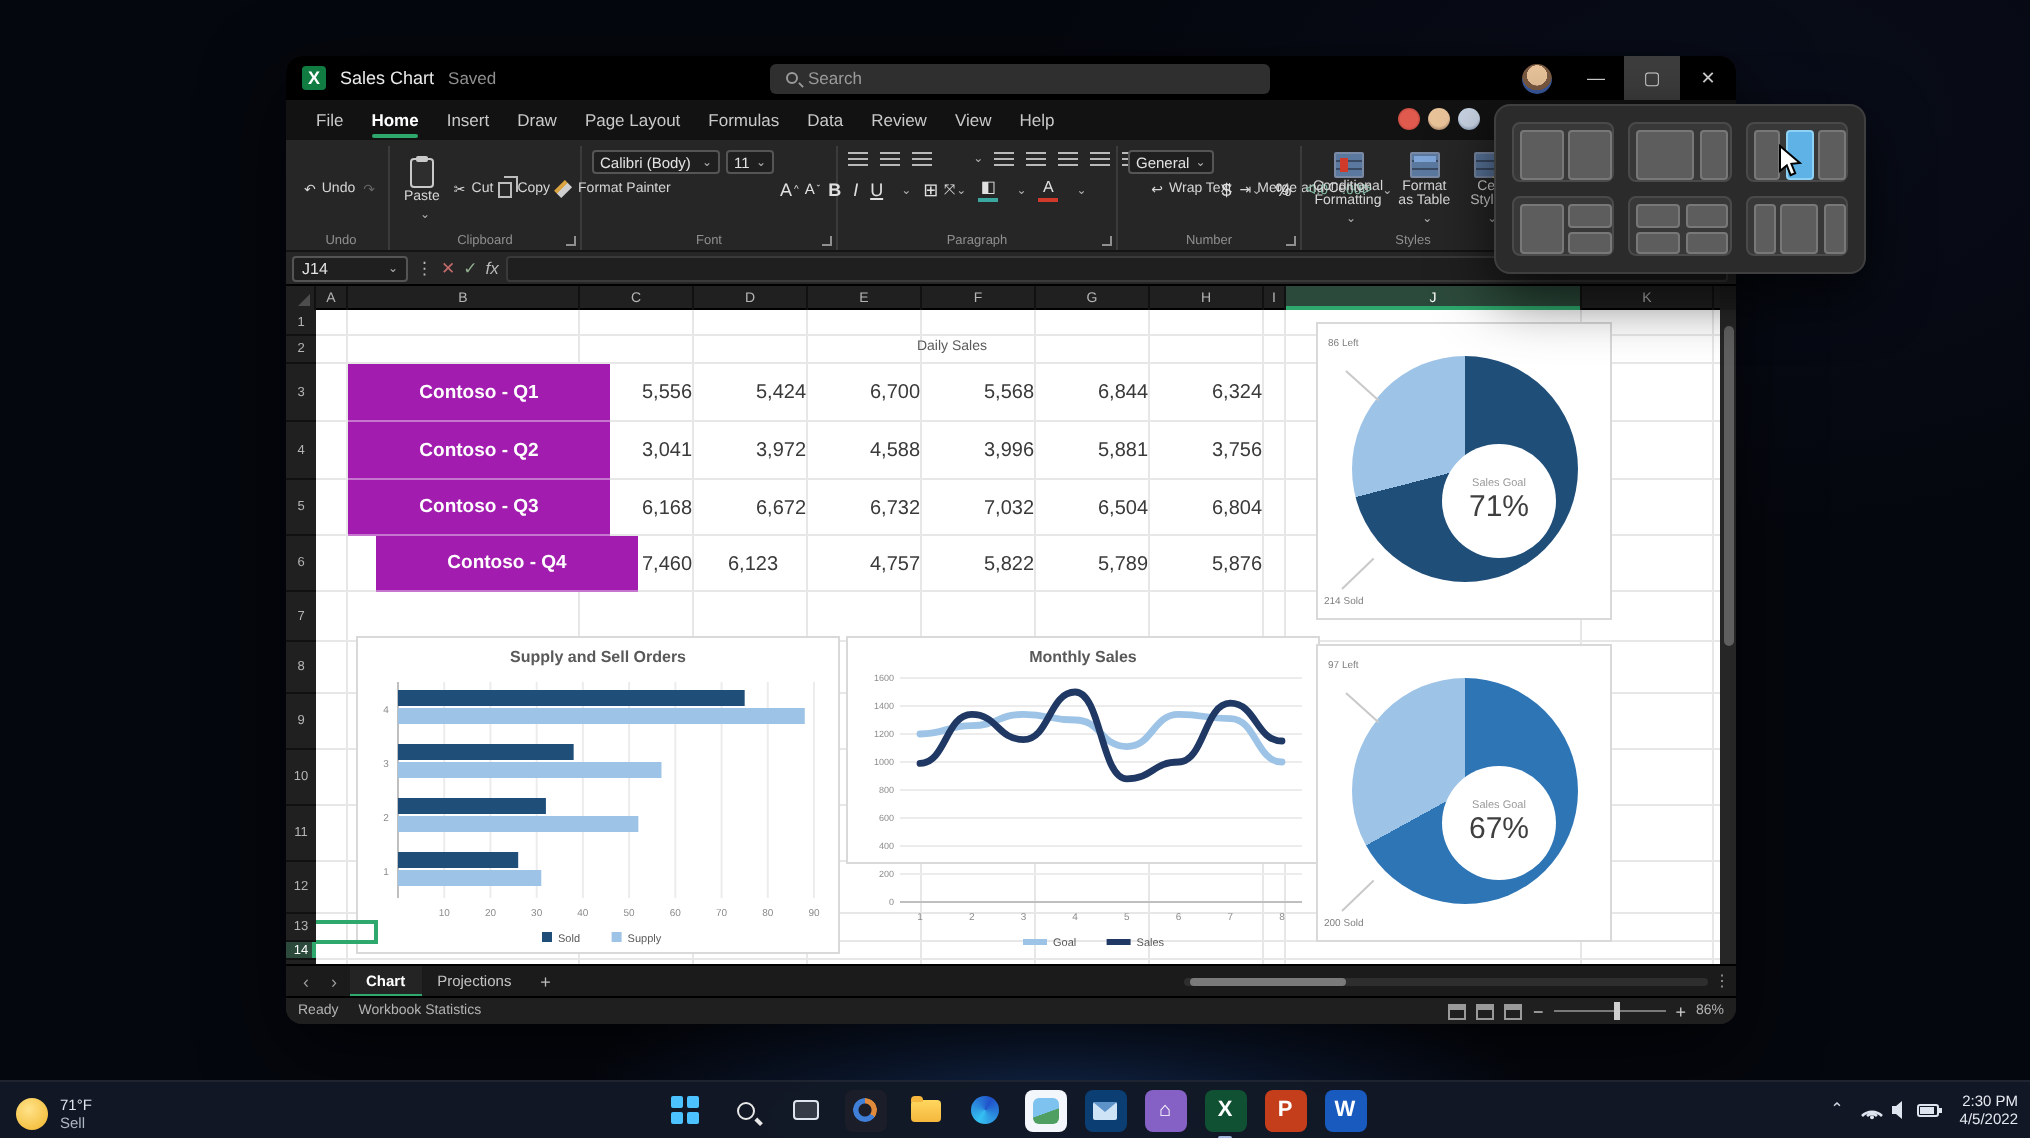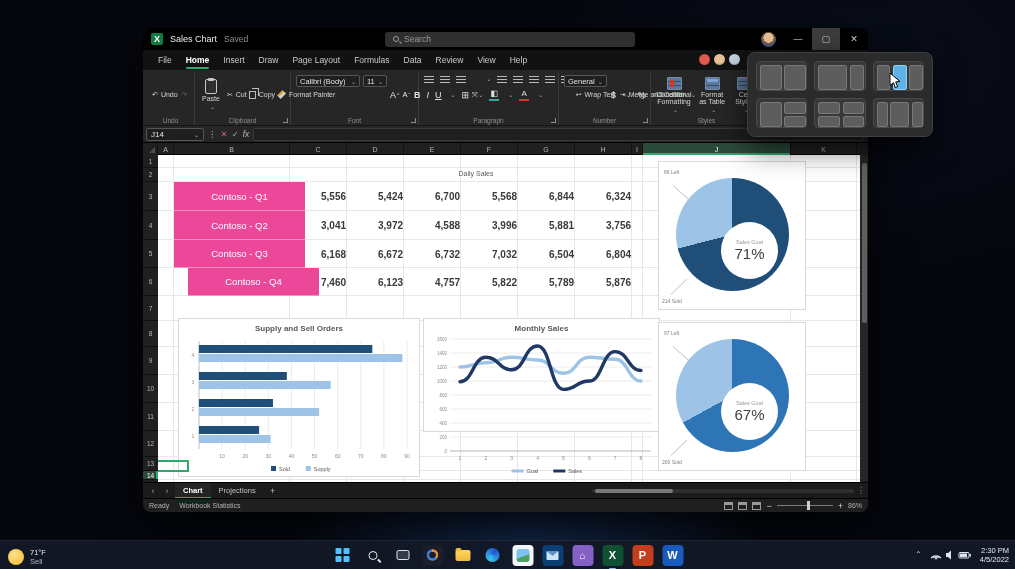--- a/index.html
+++ b/index.html
@@ -70,23 +70,23 @@
   .corner{position:relative;background:#202020;}
   .corner::after{content:"";position:absolute;right:2px;bottom:2px;border-left:6px solid transparent;border-bottom:6px solid #4d4d4d;}
   .rowhdrs{position:absolute;left:0;top:12px;width:15px;background:#202020;}
   .rhcell{border-bottom:1px solid #111;color:#b5b5b5;font-size:6.5px;display:flex;align-items:center;justify-content:center;}
   .rhcell.sel{background:#2c4a3b;color:#fff;box-shadow:inset -2px 0 0 #2ea86c;}
   .sheet{position:absolute;left:15px;top:12px;width:702px;height:327px;background:#fff;overflow:hidden;}
   .gl{position:absolute;background:#e7e7e7;}
   .vsb{position:absolute;right:0;top:12px;width:8px;height:327px;background:#262626;}
   .vsb-thumb{position:absolute;left:1.5px;top:8px;width:5px;height:160px;background:#5f5f5f;border-radius:3px;}
   .sheet-title{position:absolute;color:#595959;font-size:7px;text-align:center;}
-  .tbl-label{position:absolute;background:#ec4899;color:#fff;font-weight:normal;font-size:9.5px;display:flex;
+  .tbl-label{position:absolute;background:#a21caf;color:#fff;font-weight:bold;font-size:9.5px;display:flex;
     align-items:center;justify-content:center;border-bottom:1px solid rgba(255,255,255,.4);}
-  .tbl-val{position:absolute;color:#3a3a3a;font-size:10px;display:flex;align-items:center;justify-content:center;font-weight:bold;}
+  .tbl-val{position:absolute;color:#3a3a3a;font-size:10px;display:flex;align-items:center;justify-content:center;}
   .chartbox{position:absolute;background:#fff;border:1px solid #d9d9d9;}
   .sel-box{position:absolute;border:2px solid #2ea86c;}
   
   .donut{position:absolute;background:#fff;border:1px solid #d9d9d9;}
   .ring{position:absolute;left:17px;top:16px;width:113px;height:113px;border-radius:50%;}
   .hole{position:absolute;left:45px;top:44px;width:57px;height:57px;border-radius:50%;background:#fff;
     display:flex;flex-direction:column;align-items:center;justify-content:center;gap:0px;}
   .hole .cl{font-size:5.5px;color:#9b9b9b;}
   .hole .cv{font-size:15px;color:#3f3f3f;}
   .callout{position:absolute;font-size:5px;color:#7f7f7f;}
@@ -443,21 +443,21 @@
             <div class="tbl-val" style="left: 432px; top: 56px; width: 57px; height: 29px;">3,756</div>
             <div class="tbl-label" style="left: 16px; top: 85px; width: 131px; height: 28px;">Contoso - Q3</div>
             <div class="tbl-val" style="left: 147px; top: 85px; width: 57px; height: 28px;">6,168</div>
             <div class="tbl-val" style="left: 204px; top: 85px; width: 57px; height: 28px;">6,672</div>
             <div class="tbl-val" style="left: 261px; top: 85px; width: 57px; height: 28px;">6,732</div>
             <div class="tbl-val" style="left: 318px; top: 85px; width: 57px; height: 28px;">7,032</div>
             <div class="tbl-val" style="left: 375px; top: 85px; width: 57px; height: 28px;">6,504</div>
             <div class="tbl-val" style="left: 432px; top: 85px; width: 57px; height: 28px;">6,804</div>
             <div class="tbl-label" style="left: 16px; top: 113px; width: 131px; height: 28px; margin-left: 14px;">Contoso - Q4</div>
             <div class="tbl-val" style="left: 147px; top: 113px; width: 57px; height: 28px;">7,460</div>
-            <div class="tbl-val" style="left: 204px; top: 113px; width: 57px; height: 28px;">6,123</div>
+            <div class="tbl-val" style="left: 190px; top: 113px; width: 57px; height: 28px;">6,123</div>
             <div class="tbl-val" style="left: 261px; top: 113px; width: 57px; height: 28px;">4,757</div>
             <div class="tbl-val" style="left: 318px; top: 113px; width: 57px; height: 28px;">5,822</div>
             <div class="tbl-val" style="left: 375px; top: 113px; width: 57px; height: 28px;">5,789</div>
             <div class="tbl-val" style="left: 432px; top: 113px; width: 57px; height: 28px;">5,876</div>
           </div>
 
         <div class="chartbox" id="chart-bar" style="left:20px;top:163px;width:242px;height:159px"><svg width="240" height="157" viewBox="0 0 240 157">
               <text x="120" y="12" font-size="8" fill="#595959" text-anchor="middle" font-family="Liberation Sans, sans-serif" font-weight="bold">Supply and Sell Orders</text>
               <line x1="43.111111111111114" y1="22" x2="43.111111111111114" y2="130" stroke="#ececec" stroke-width="1"></line>
               <text x="43.111111111111114" y="139" font-size="5" fill="#8c8c8c" text-anchor="middle" font-family="Liberation Sans, sans-serif" font-weight="normal">10</text>

